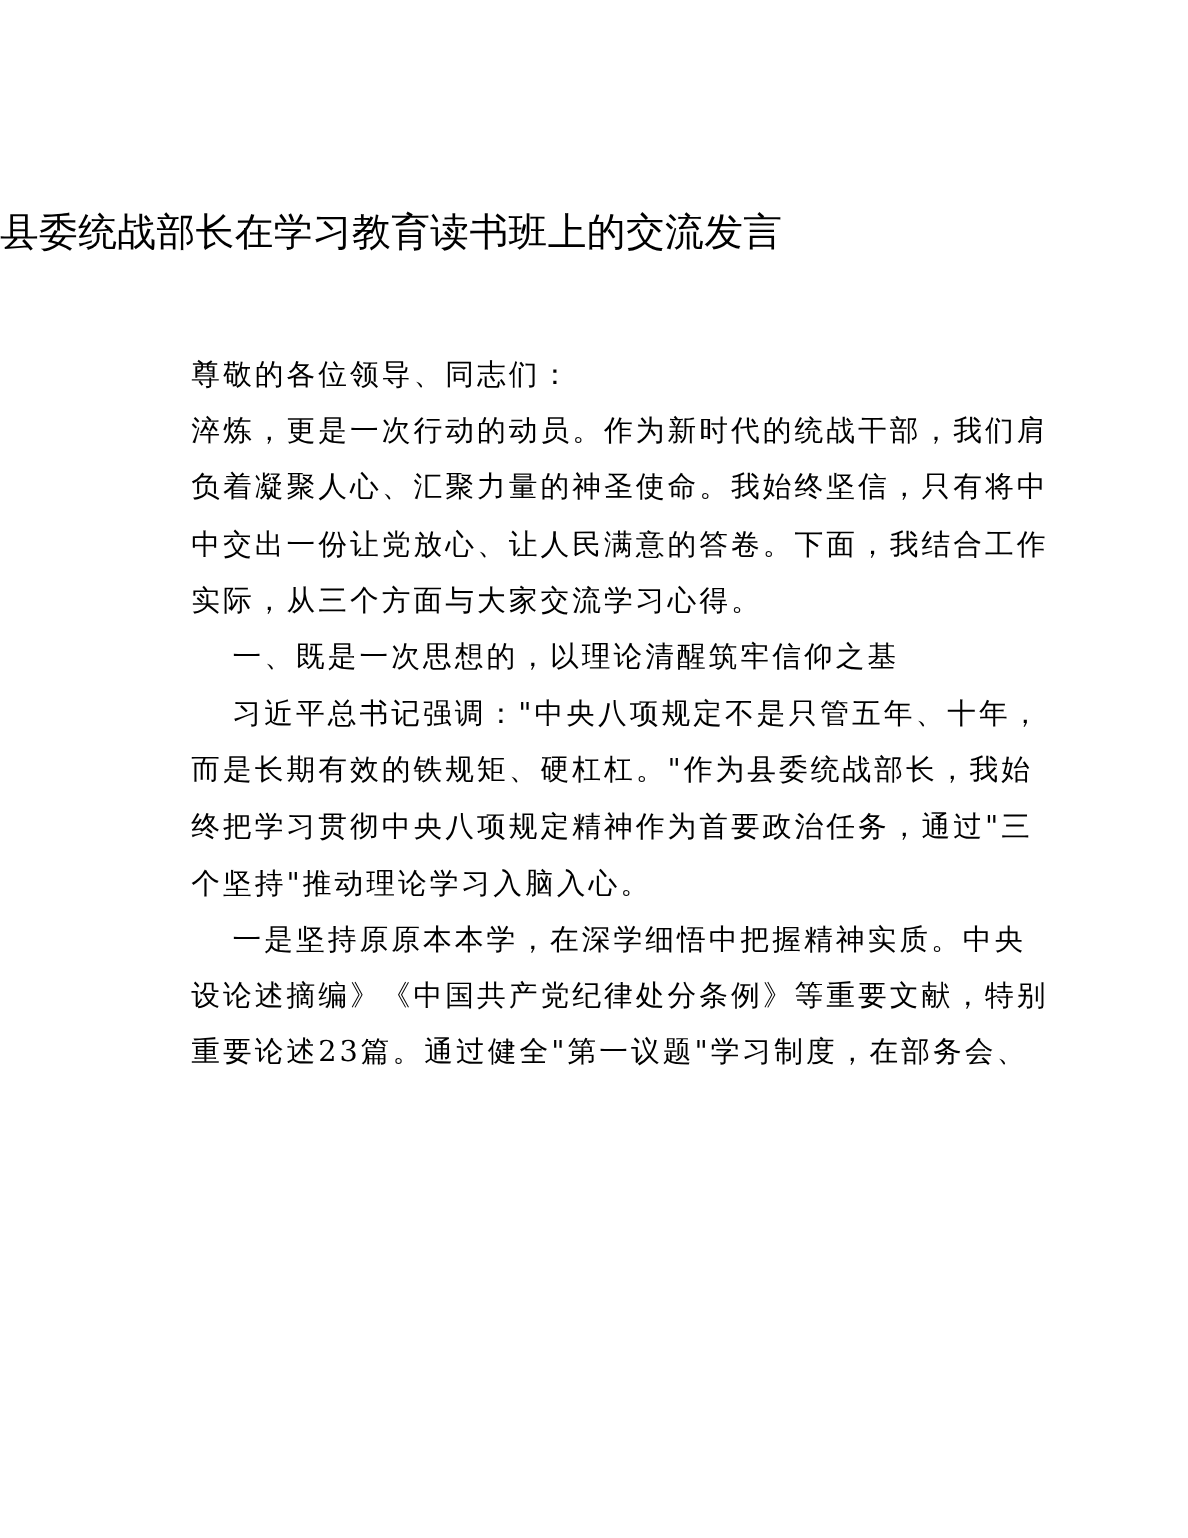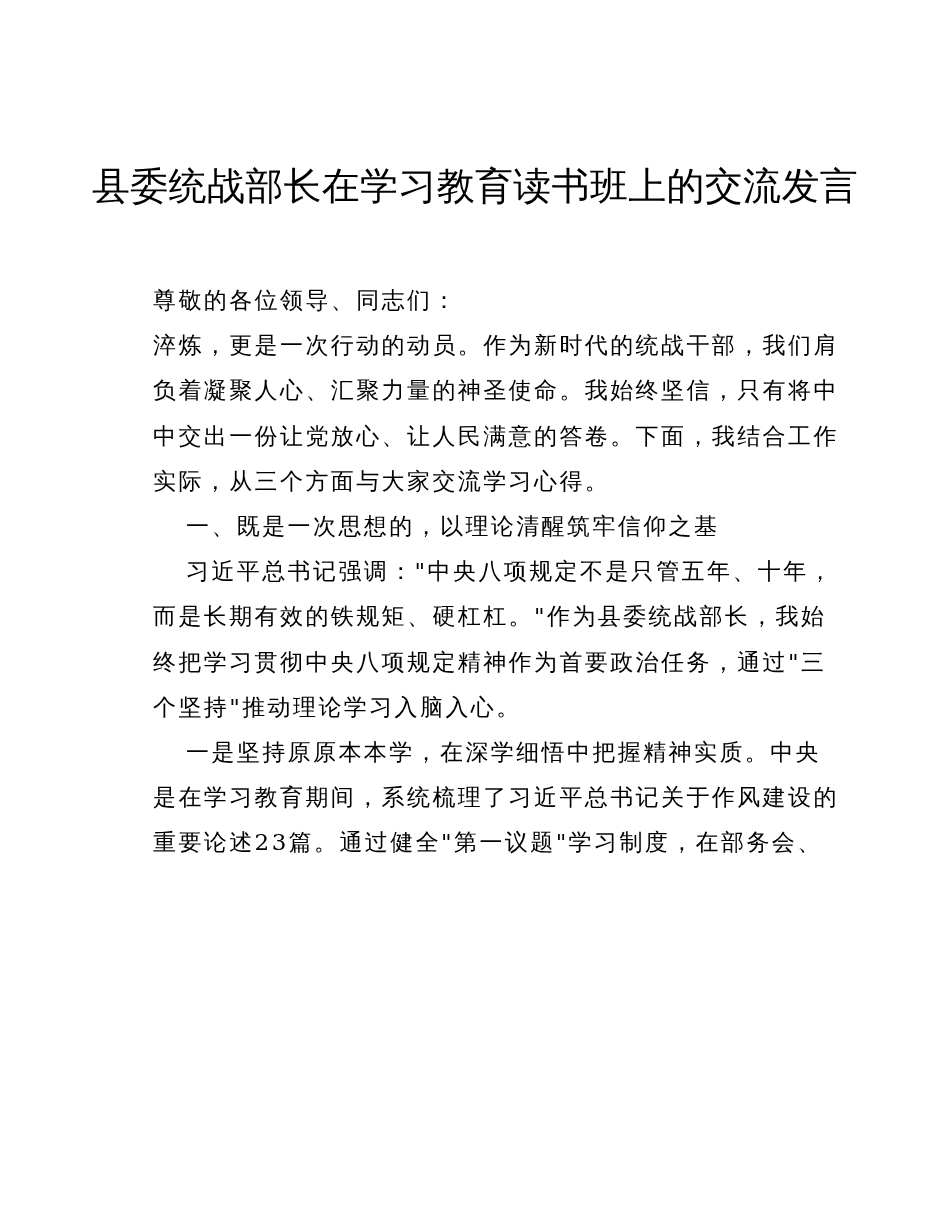--- a/index.html
+++ b/index.html
@@ -21,23 +21,22 @@
       top: 0;
       width: 950px;
       height: 1230px;
       background: #ffffff;
     }
     .title {
       position: absolute;
       left: 0;
       width: 950px;
       top: 164px;
-      text-align: center;
       font-family: "DejaVu Sans", "Liberation Sans", sans-serif;
-      font-size: 38px;
+      font-size: 31px;
       line-height: 44px;
       letter-spacing: 0.3px;
       white-space: nowrap;
     }
     .body {
       position: absolute;
       left: 153px;
       top: 278px;
       width: 668px;
     }
@@ -82,18 +81,18 @@
 
     <div>
       <span class="line indent">习近平总书记强调："中央八项规定不是只管五年、十年，</span>
       <span class="line">而是长期有效的铁规矩、硬杠杠。"作为县委统战部长，我始</span>
       <span class="line">终把学习贯彻中央八项规定精神作为首要政治任务，通过"三</span>
       <span class="line last">个坚持"推动理论学习入脑入心。</span>
     </div>
 
     <div>
       <span class="line indent">一是坚持原原本本学，在深学细悟中把握精神实质。中央</span>
-      <span class="line">是在学习教育期间，系统梳理了习近平总书记关于作风建设的</span>
+      <span class="line">设论述摘编》《中国共产党纪律处分条例》等重要文献，特别</span>
       <span class="line">重要论述23篇。通过健全"第一议题"学习制度，在部务会、</span>
     </div>
 
   </div>
 </div>
 
 </body></html>

